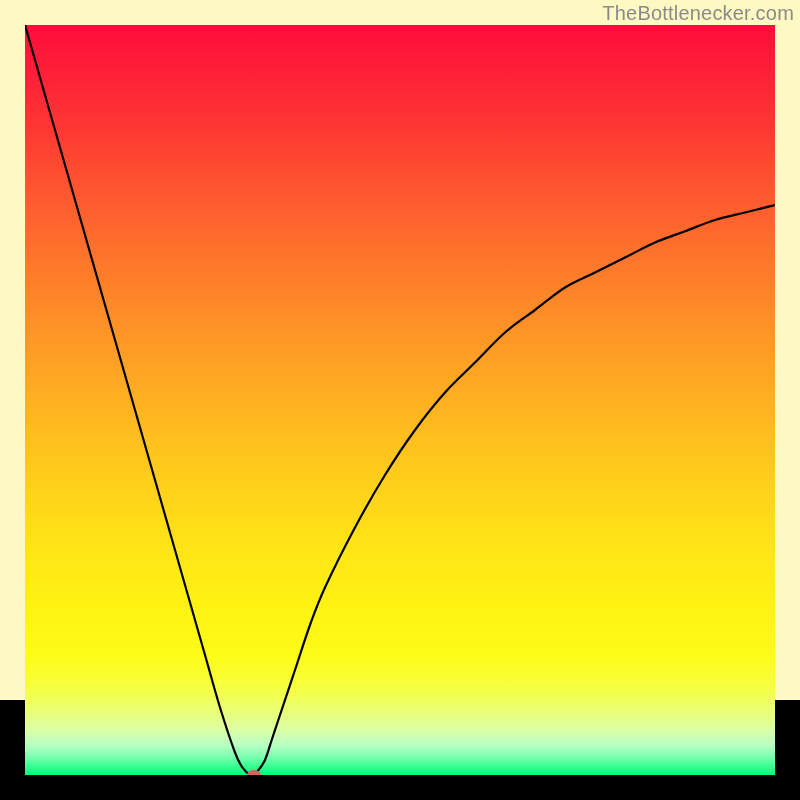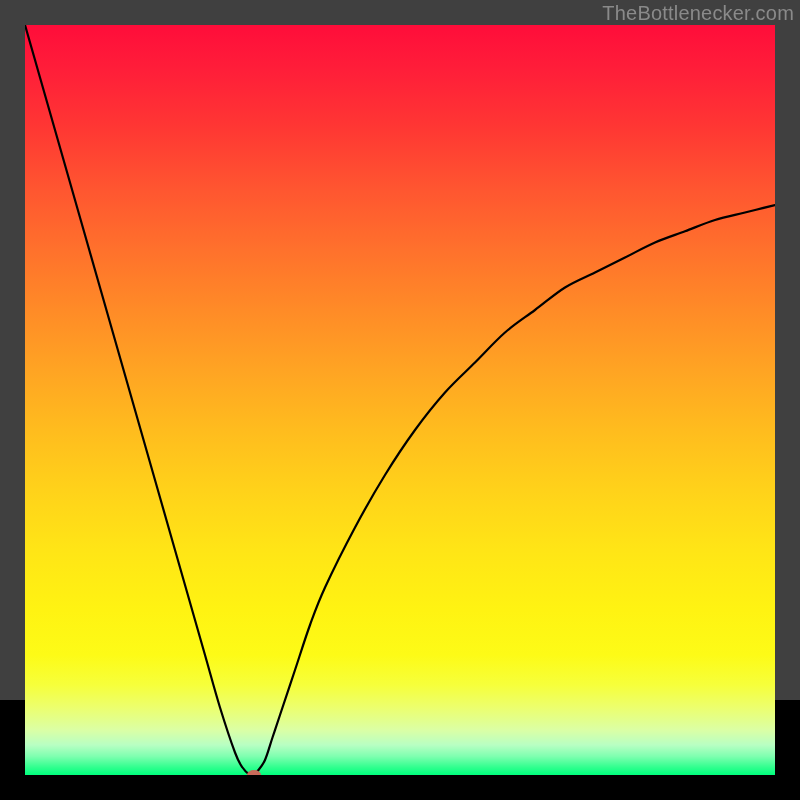--- a/index.html
+++ b/index.html
@@ -10,21 +10,21 @@
     background: #000;
     position: relative;
     font-family: Arial, Helvetica, sans-serif;
   }
   .frame {
     position: absolute;
     top: 0;
     left: 0;
     width: 800px;
     height: 700px;
-    background: #404040;
+    background: #fef9c3;
   }
   .plot-area {
     position: absolute;
     top: 25px;
     left: 25px;
     width: 750px;
     height: 750px;
     overflow: hidden;
   }
   .gradient {

